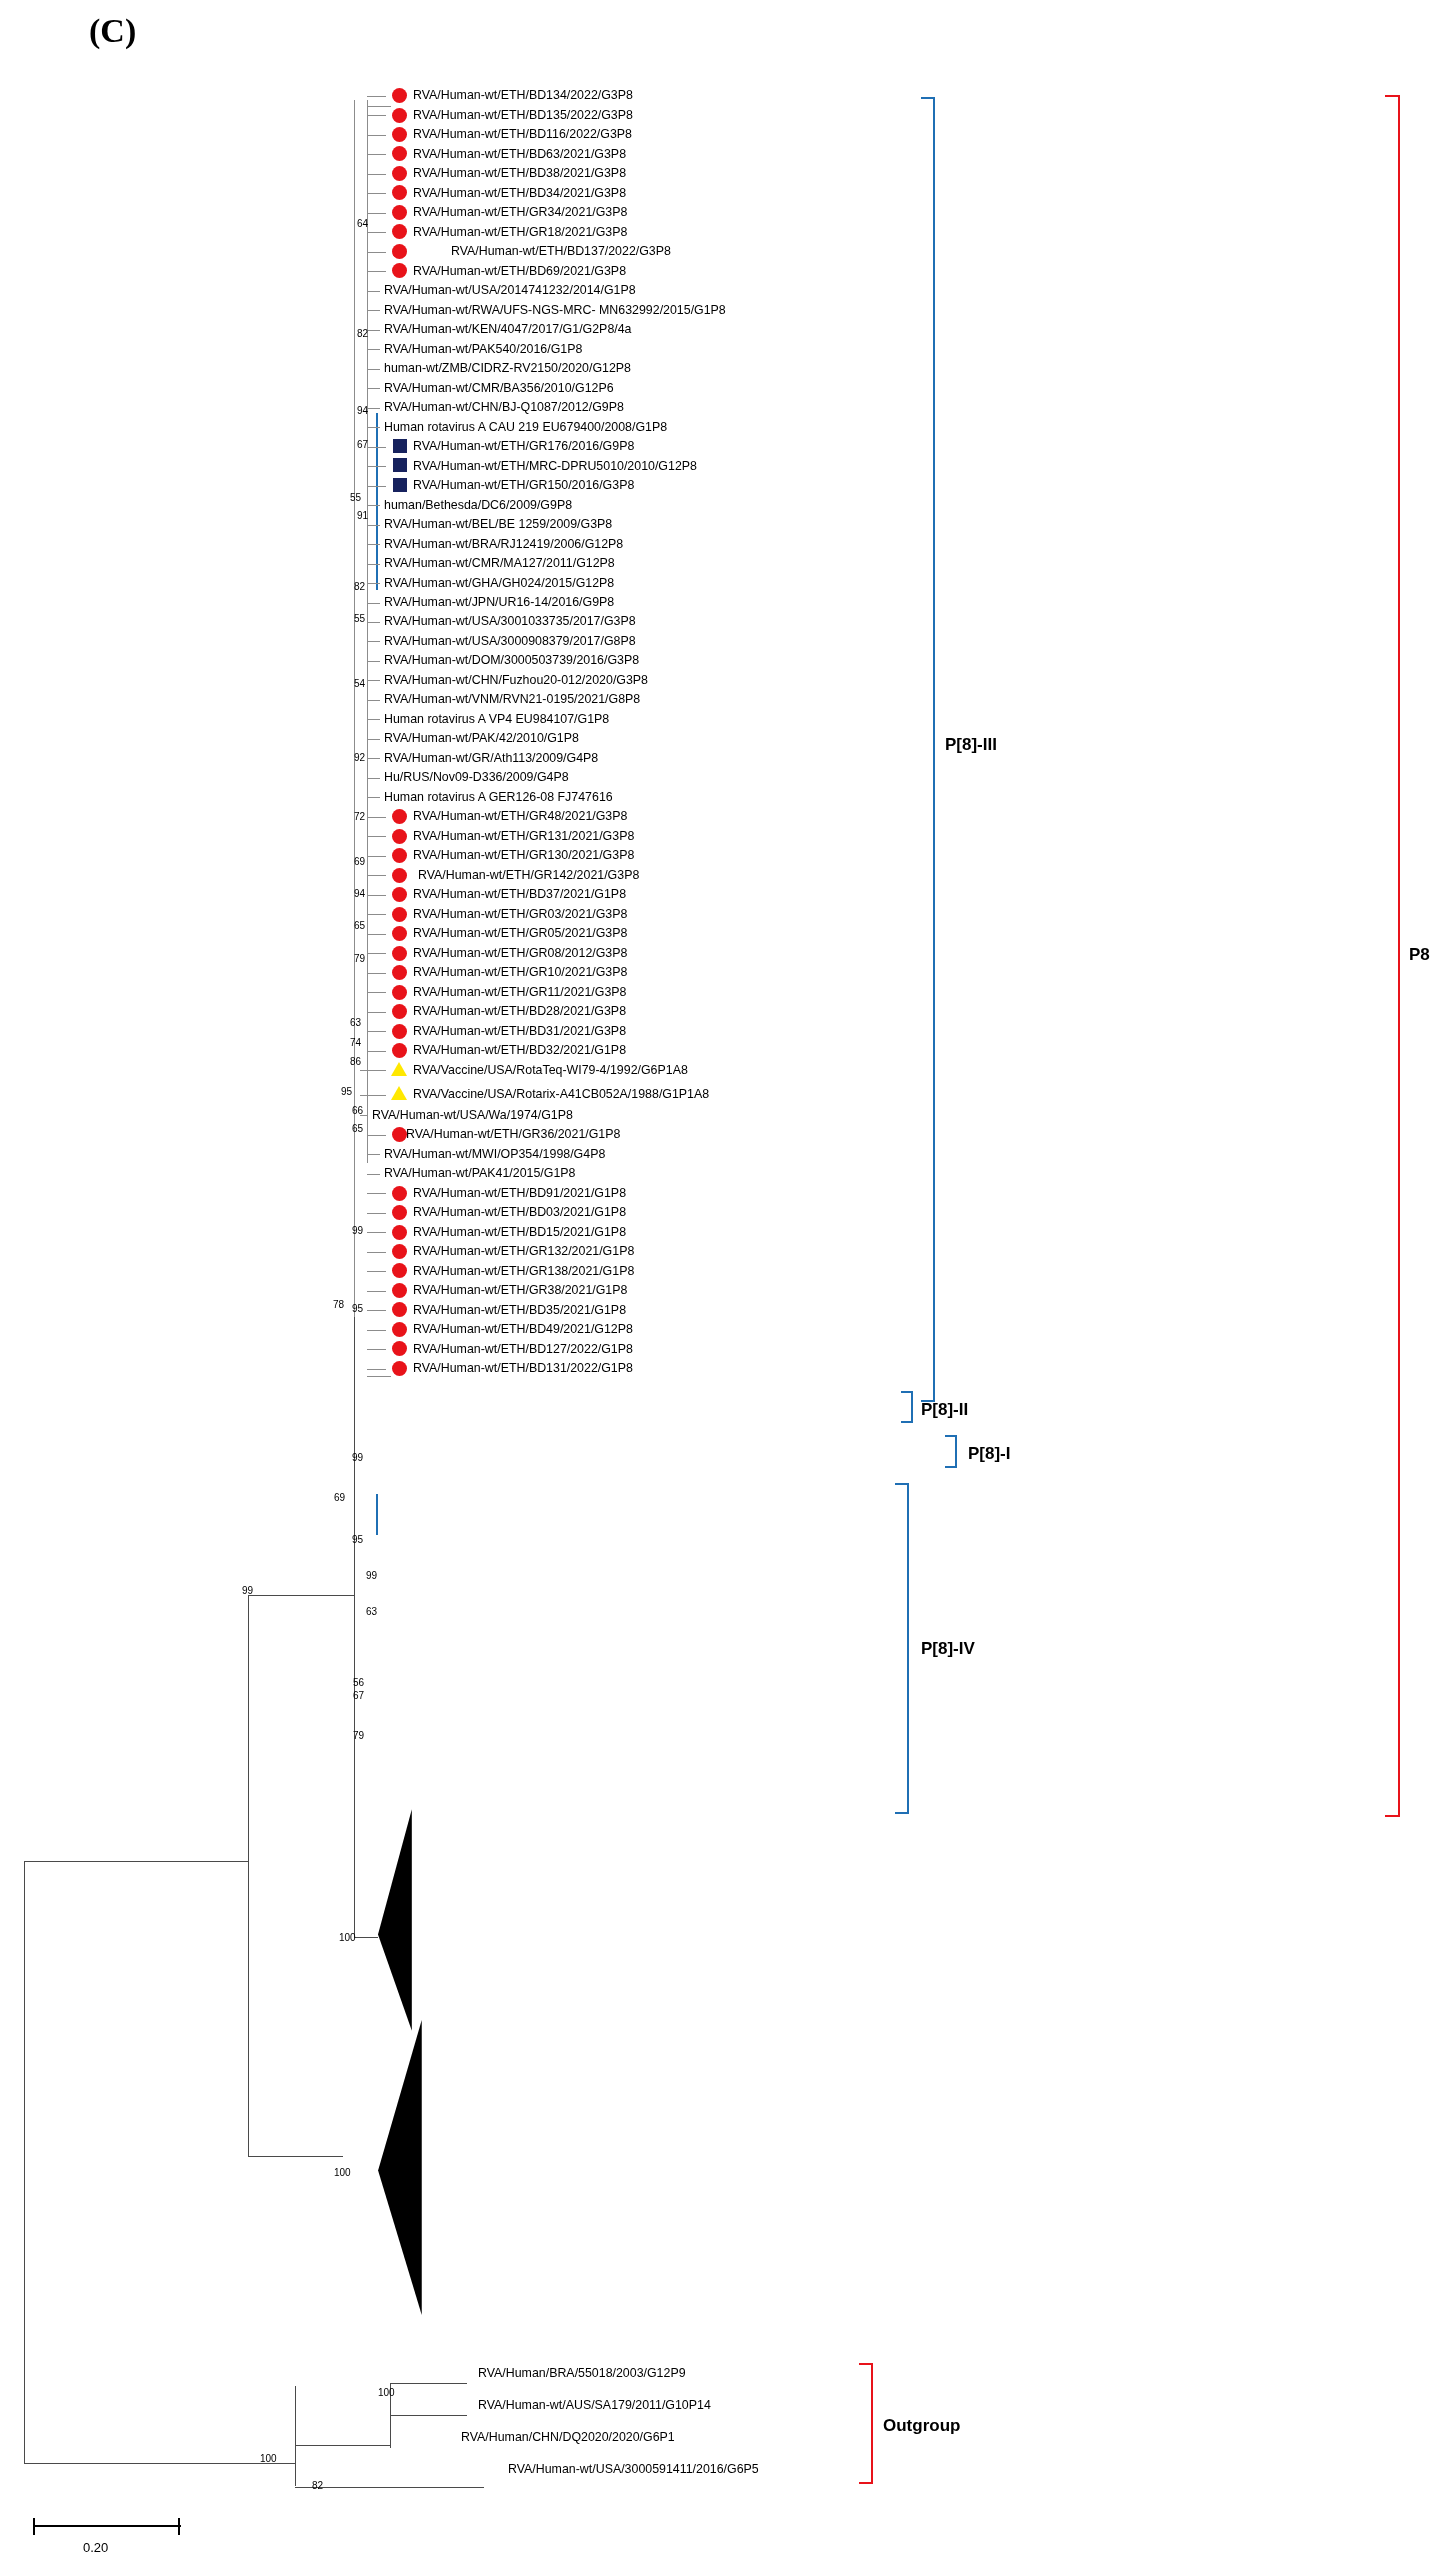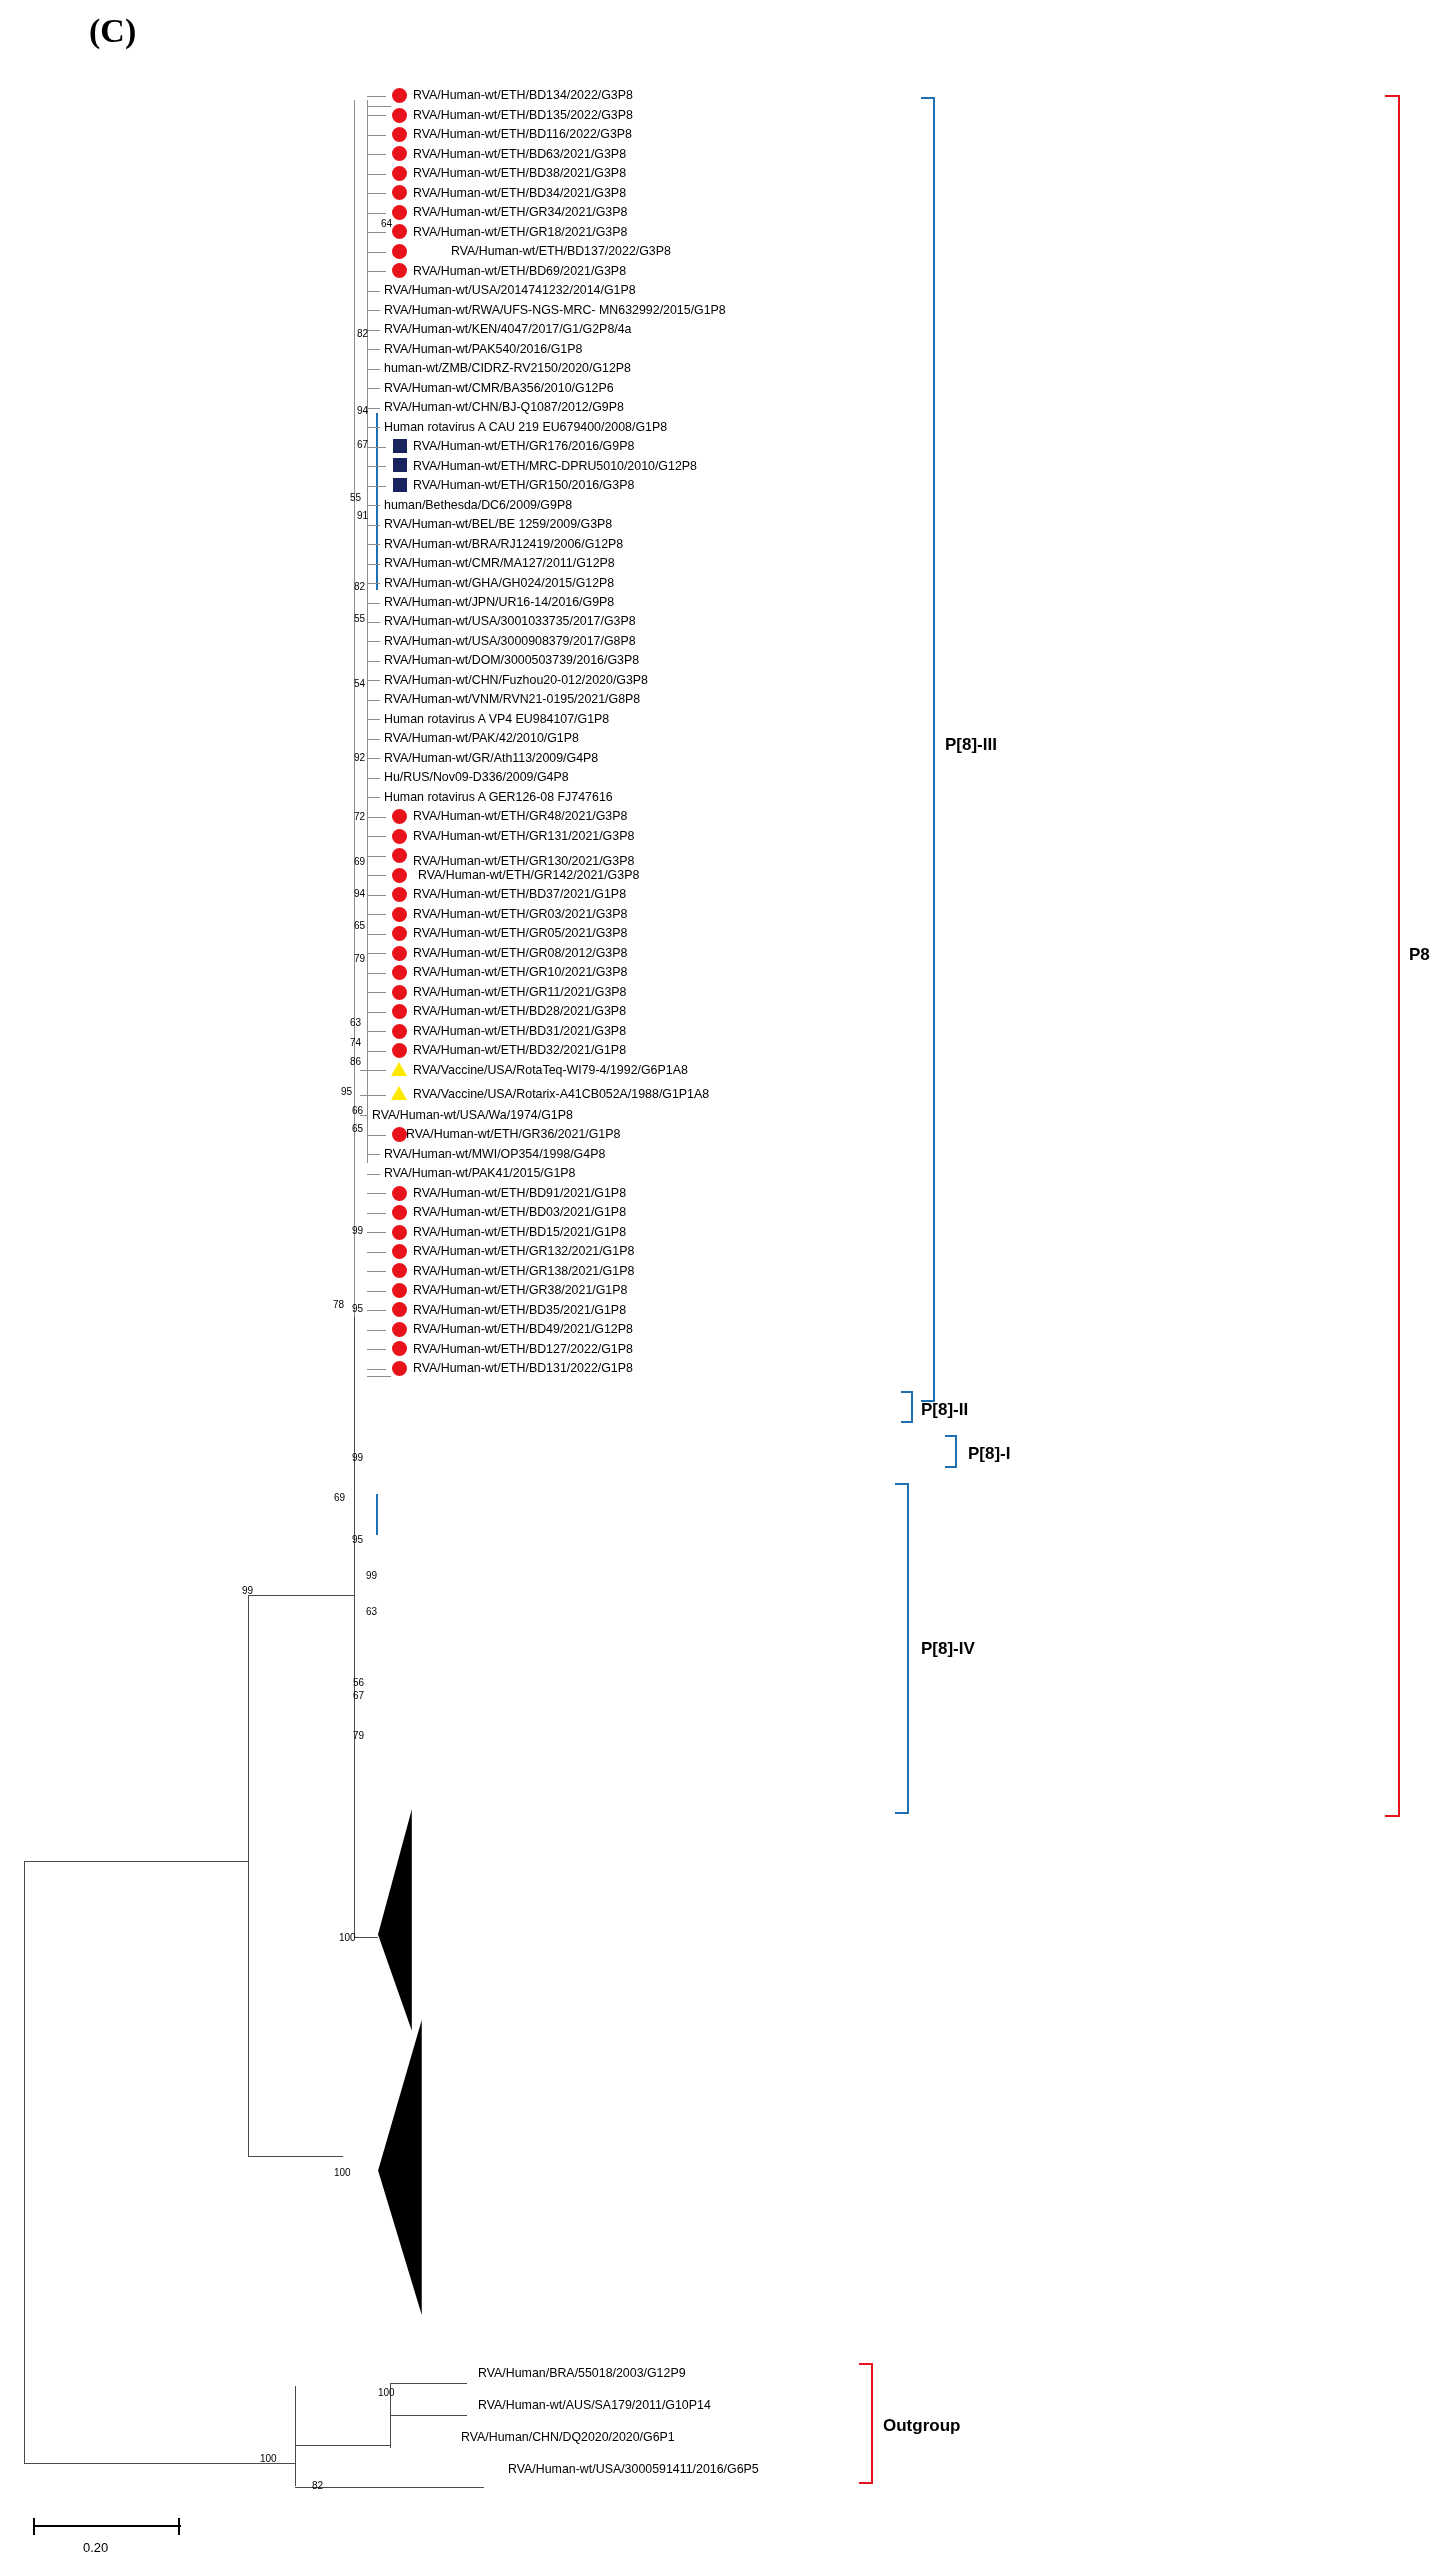--- a/index.html
+++ b/index.html
@@ -262,21 +262,21 @@
       <div class="branch h" style="left: 367px; top: 778px; width: 13px;"></div>
       <div class="taxon" style="left: 384px; top: 791px;">Human rotavirus A GER126-08 FJ747616</div>
       <div class="branch h" style="left: 367px; top: 797px; width: 13px;"></div>
       <div class="marker circle" style="left: 392px; top: 809px;"></div>
       <div class="taxon" style="left: 413px; top: 810px;">RVA/Human-wt/ETH/GR48/2021/G3P8</div>
       <div class="branch h" style="left: 367px; top: 817px; width: 19px;"></div>
       <div class="marker circle" style="left: 392px; top: 829px;"></div>
       <div class="taxon" style="left: 413px; top: 830px;">RVA/Human-wt/ETH/GR131/2021/G3P8</div>
       <div class="branch h" style="left: 367px; top: 836px; width: 19px;"></div>
       <div class="marker circle" style="left: 392px; top: 848px;"></div>
-      <div class="taxon" style="left: 413px; top: 849px; margin-top: 6px;">RVA/Human-wt/ETH/GR130/2021/G3P8</div>
+      <div class="taxon" style="left: 413px; top: 849px;">RVA/Human-wt/ETH/GR130/2021/G3P8</div>
       <div class="branch h" style="left: 367px; top: 856px; width: 19px;"></div>
       <div class="marker circle" style="left: 392px; top: 868px;"></div>
       <div class="taxon" style="left: 418px; top: 869px;">RVA/Human-wt/ETH/GR142/2021/G3P8</div>
       <div class="branch h" style="left: 367px; top: 875px; width: 19px;"></div>
       <div class="marker circle" style="left: 392px; top: 887px;"></div>
       <div class="taxon" style="left: 413px; top: 888px;">RVA/Human-wt/ETH/BD37/2021/G1P8</div>
       <div class="branch h" style="left: 367px; top: 895px; width: 19px;"></div>
       <div class="marker circle" style="left: 392px; top: 907px;"></div>
       <div class="taxon" style="left: 413px; top: 908px;">RVA/Human-wt/ETH/GR03/2021/G3P8</div>
       <div class="branch h" style="left: 367px; top: 914px; width: 19px;"></div>
@@ -345,21 +345,21 @@
       <div class="branch h" style="left: 367px; top: 1349px; width: 19px;"></div>
       <div class="marker circle" style="left: 392px; top: 1361px;"></div>
       <div class="taxon" style="left: 413px; top: 1362px;">RVA/Human-wt/ETH/BD131/2022/G1P8</div>
       <div class="branch h" style="left: 367px; top: 1369px; width: 19px;"></div>
       <div class="taxon" style="left: 478px; top: 2367px;">RVA/Human/BRA/55018/2003/G12P9</div>
       <div class="taxon" style="left: 478px; top: 2399px;">RVA/Human-wt/AUS/SA179/2011/G10P14</div>
       <div class="taxon" style="left: 461px; top: 2431px;">RVA/Human/CHN/DQ2020/2020/G6P1</div>
       <div class="taxon" style="left: 508px; top: 2463px;">RVA/Human-wt/USA/3000591411/2016/G6P5</div>
     </div>
   <div id="bootstrap-layer">
-      <div class="bs" style="left: 357px; top: 219px; margin-left: 24px;">64</div>
+      <div class="bs" style="left: 357px; top: 219px;">64</div>
       <div class="bs" style="left: 357px; top: 329px;">82</div>
       <div class="bs" style="left: 357px; top: 406px;">94</div>
       <div class="bs" style="left: 357px; top: 440px;">67</div>
       <div class="bs" style="left: 350px; top: 493px;">55</div>
       <div class="bs" style="left: 357px; top: 511px;">91</div>
       <div class="bs" style="left: 354px; top: 582px;">82</div>
       <div class="bs" style="left: 354px; top: 614px;">55</div>
       <div class="bs" style="left: 354px; top: 679px;">54</div>
       <div class="bs" style="left: 354px; top: 753px;">92</div>
       <div class="bs" style="left: 354px; top: 812px;">72</div>

